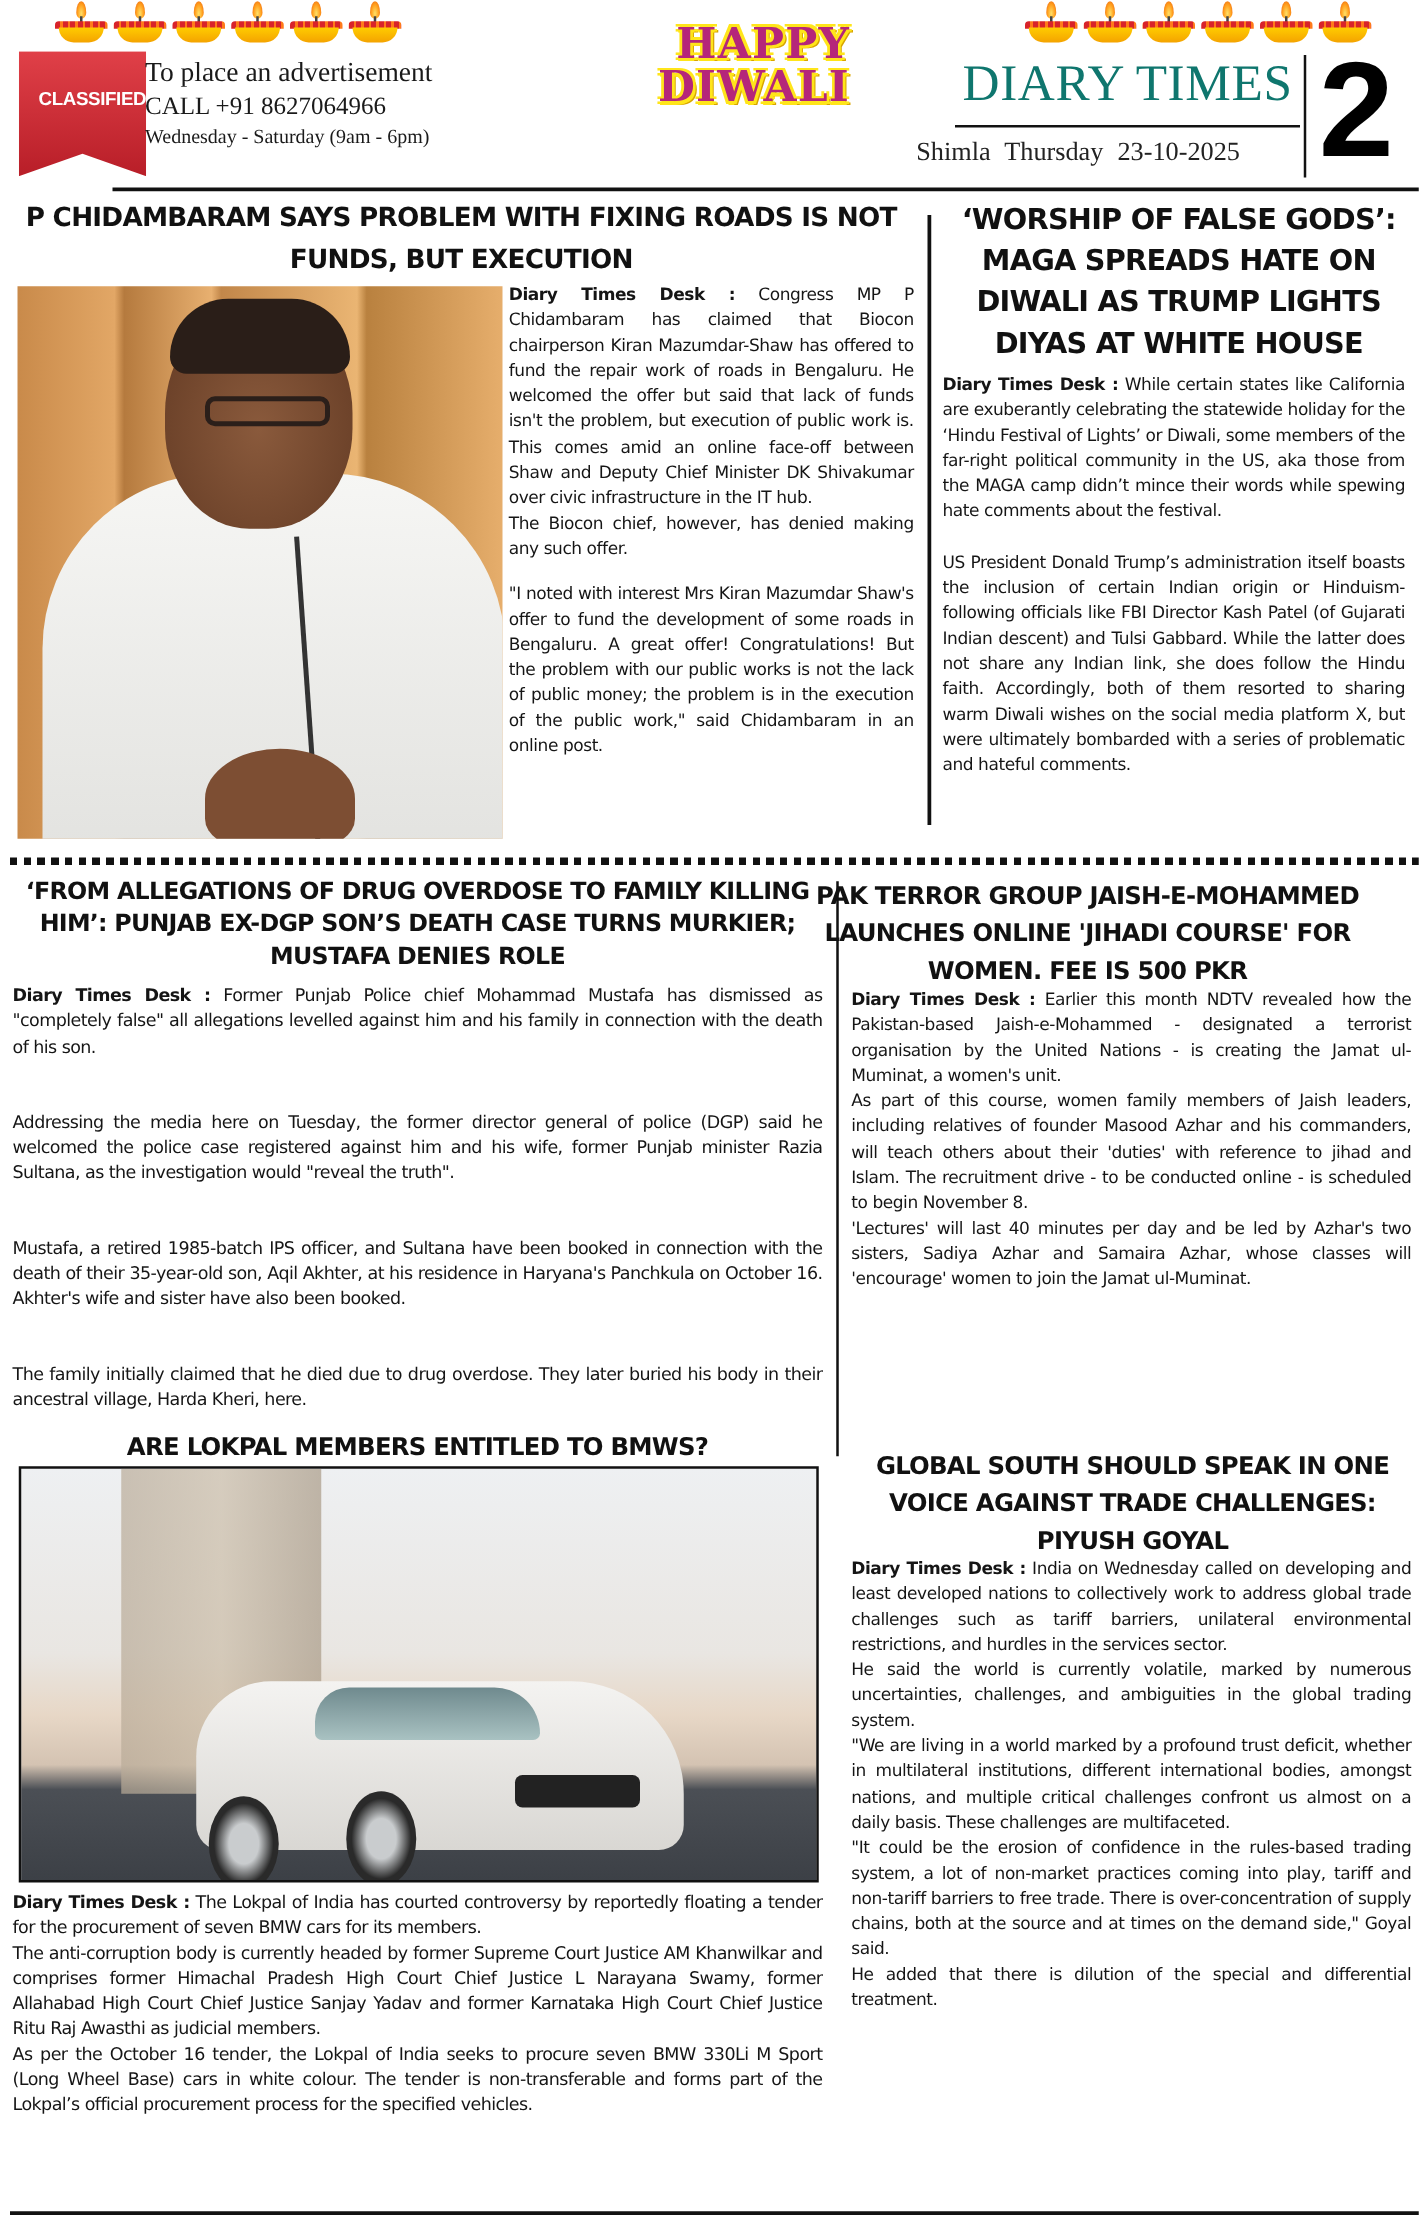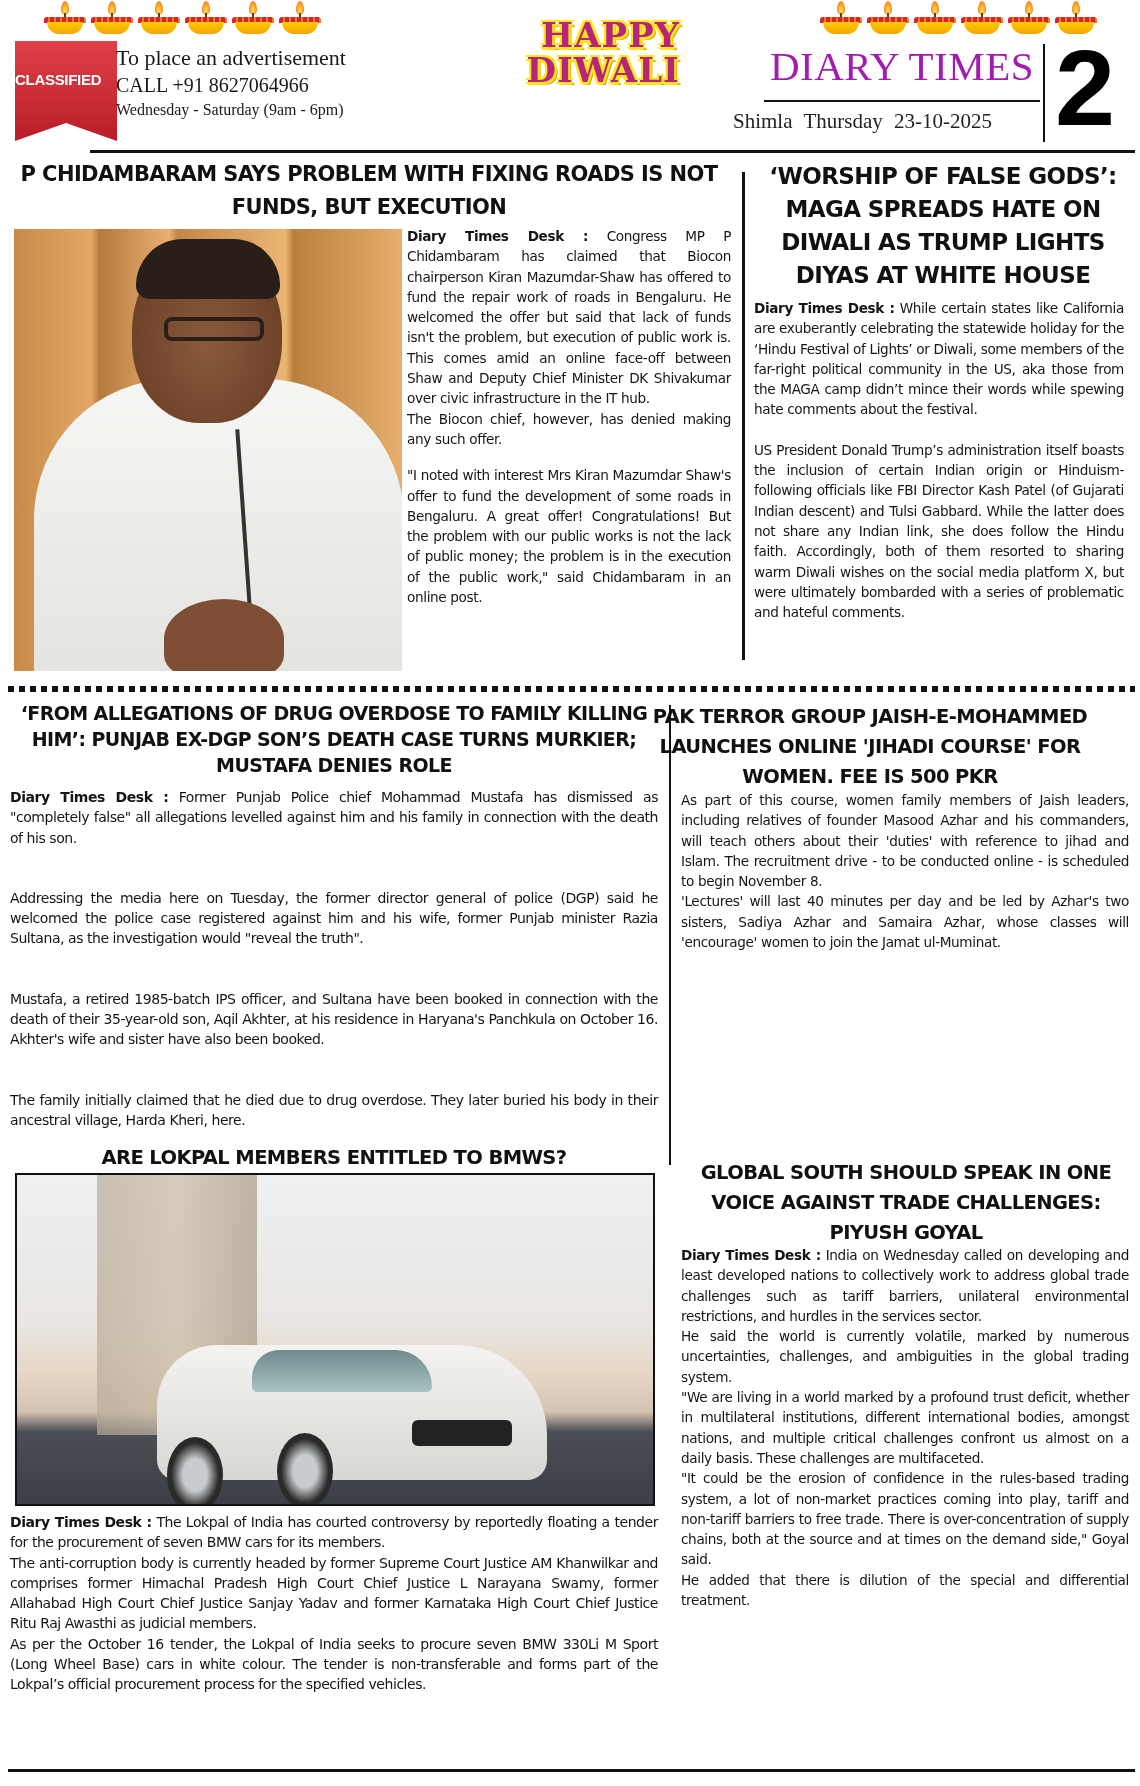--- a/index.html
+++ b/index.html
@@ -8,31 +8,31 @@
 
   
   .diya-row { position: absolute; display: flex; gap: 5px; }
   .diya { width: 42px; height: 34px; position: relative; }
   .diya .flame { position: absolute; left: 17px; top: 0; width: 8px; height: 14px; background: radial-gradient(ellipse at 50% 70%, #ffe066 0%, #ff9b1a 55%, #e0501b 100%); border-radius: 50% 50% 50% 50% / 65% 65% 35% 35%; }
   .diya .wick { position: absolute; left: 20px; top: 12px; width: 2px; height: 5px; background: #444; }
   .diya .rim { position: absolute; left: 0; top: 16px; width: 42px; height: 6px; background: repeating-linear-gradient(90deg, #d8232a 0 4px, #ff7a1a 4px 6px); border-radius: 3px 3px 0 0; }
   .diya .bowl { position: absolute; left: 3px; top: 21px; width: 36px; height: 12px; background: linear-gradient(#ffcc00, #f4a300); border-radius: 0 0 18px 18px; }
 
   .classified-ribbon { position: absolute; left: 15px; top: 41px; width: 102px; height: 100px; background: linear-gradient(#e04048, #b81e28); clip-path: polygon(0 0, 100% 0, 100% 100%, 50% 82%, 0 100%); }
-  .classified-ribbon span { position: absolute; left: 0; right: 0; top: 30px; text-align: left; color: #fff; font-family: "Liberation Sans", sans-serif; font-weight: bold; font-size: 15px; letter-spacing: -0.3px; }
+  .classified-ribbon span { position: absolute; left: 0; right: 0; top: 30px; text-align: right; color: #fff; font-family: "Liberation Sans", sans-serif; font-weight: bold; font-size: 15px; letter-spacing: -0.3px; }
 
   .ad-block { position: absolute; left: 116px; top: 44px; font-family: "Liberation Serif", serif; color: #1a1a1a; }
   .ad-line1 { font-size: 22px; line-height: 27px; }
   .ad-line2 { font-size: 20px; line-height: 27px; margin-top: 1px; }
   .ad-line3 { font-size: 16px; line-height: 22px; }
 
   .diwali-logo { position: absolute; left: 494px; top: 18px; width: 186px; text-align: right; font-family: "DejaVu Serif", serif; font-weight: bold; font-size: 34px; line-height: 35px; color: #b5267a; letter-spacing: 1px;
     text-shadow: -2px -2px 0 #ffe51a, 2px -2px 0 #ffe51a, -2px 2px 0 #ffe51a, 2px 2px 0 #ffe51a, 0 3px 0 #ffe51a, 3px 3px 0 #d8a500; }
 
-  .masthead-title { position: absolute; left: 770px; top: 42px; font-family: "Liberation Serif", serif; font-size: 41px; letter-spacing: 0.5px; color: #a21caf; }
+  .masthead-title { position: absolute; left: 770px; top: 42px; font-family: "Liberation Serif", serif; font-size: 41px; letter-spacing: 0.5px; color: #0f766e; }
   .masthead-rule { position: absolute; left: 764px; top: 100px; width: 276px; height: 2px; background: #111; }
   .masthead-date { position: absolute; left: 733px; top: 109px; font-family: "Liberation Serif", serif; font-size: 21px; color: #222; word-spacing: 6px; }
   .masthead-vrule { position: absolute; left: 1043px; top: 44px; width: 2px; height: 98px; background: #111; }
   .page-number { position: absolute; left: 1055px; top: 28px; font-family: "Liberation Sans", sans-serif; font-weight: bold; font-size: 108px; color: #000; line-height: 120px; }
 
   .top-rule { position: absolute; left: 90px; top: 150px; width: 1045px; height: 3px; background: #111; }
 
   
   .headline { font-family: "DejaVu Sans", sans-serif; font-weight: bold; text-align: center; color: #111; letter-spacing: -0.6px; }
   .body-text { font-family: "DejaVu Sans", sans-serif; font-size: 13.6px; line-height: 20.3px; text-align: justify; color: #151515; letter-spacing: -0.35px; }
@@ -229,20 +229,21 @@
   <div class="gap-lg"></div>
   <p>Mustafa, a retired 1985-batch IPS officer, and Sultana have been booked in connection with the death of their 35-year-old son, Aqil Akhter, at his residence in Haryana's Panchkula on October 16. Akhter's wife and sister have also been booked.</p>
   <div class="gap-lg"></div>
   <p>The family initially claimed that he died due to drug overdose. They later buried his body in their ancestral village, Harda Kheri, here.</p>
 </div>
 
 <div id="vrule2" class="col-vrule"></div>
 
 <h1 id="art4-head" class="headline">PAK TERROR GROUP JAISH-E-MOHAMMED LAUNCHES ONLINE 'JIHADI COURSE' FOR WOMEN. FEE IS 500 PKR</h1>
 <div id="art4-body" class="body-text">
+  <p><b>Diary Times Desk :</b> <span>Earlier this month NDTV revealed how the Pakistan-based Jaish-e-Mohammed - designated a terrorist organisation by the United Nations - is creating the Jamat ul-Muminat, a women's unit.</span></p>
   <p>As part of this course, women family members of Jaish leaders, including relatives of founder Masood Azhar and his commanders, will teach others about their 'duties' with reference to jihad and Islam. The recruitment drive - to be conducted online - is scheduled to begin November 8.</p>
   <p>'Lectures' will last 40 minutes per day and be led by Azhar's two sisters, Sadiya Azhar and Samaira Azhar, whose classes will 'encourage' women to join the Jamat ul-Muminat.</p>
 </div>
 
 <h1 id="art5-head" class="headline">ARE LOKPAL MEMBERS ENTITLED TO BMWS?</h1>
 <div id="art5-photo">
   <div class="pillar"></div>
   <div class="car-body"></div>
   <div class="car-window"></div>
   <div class="car-grille"></div>

